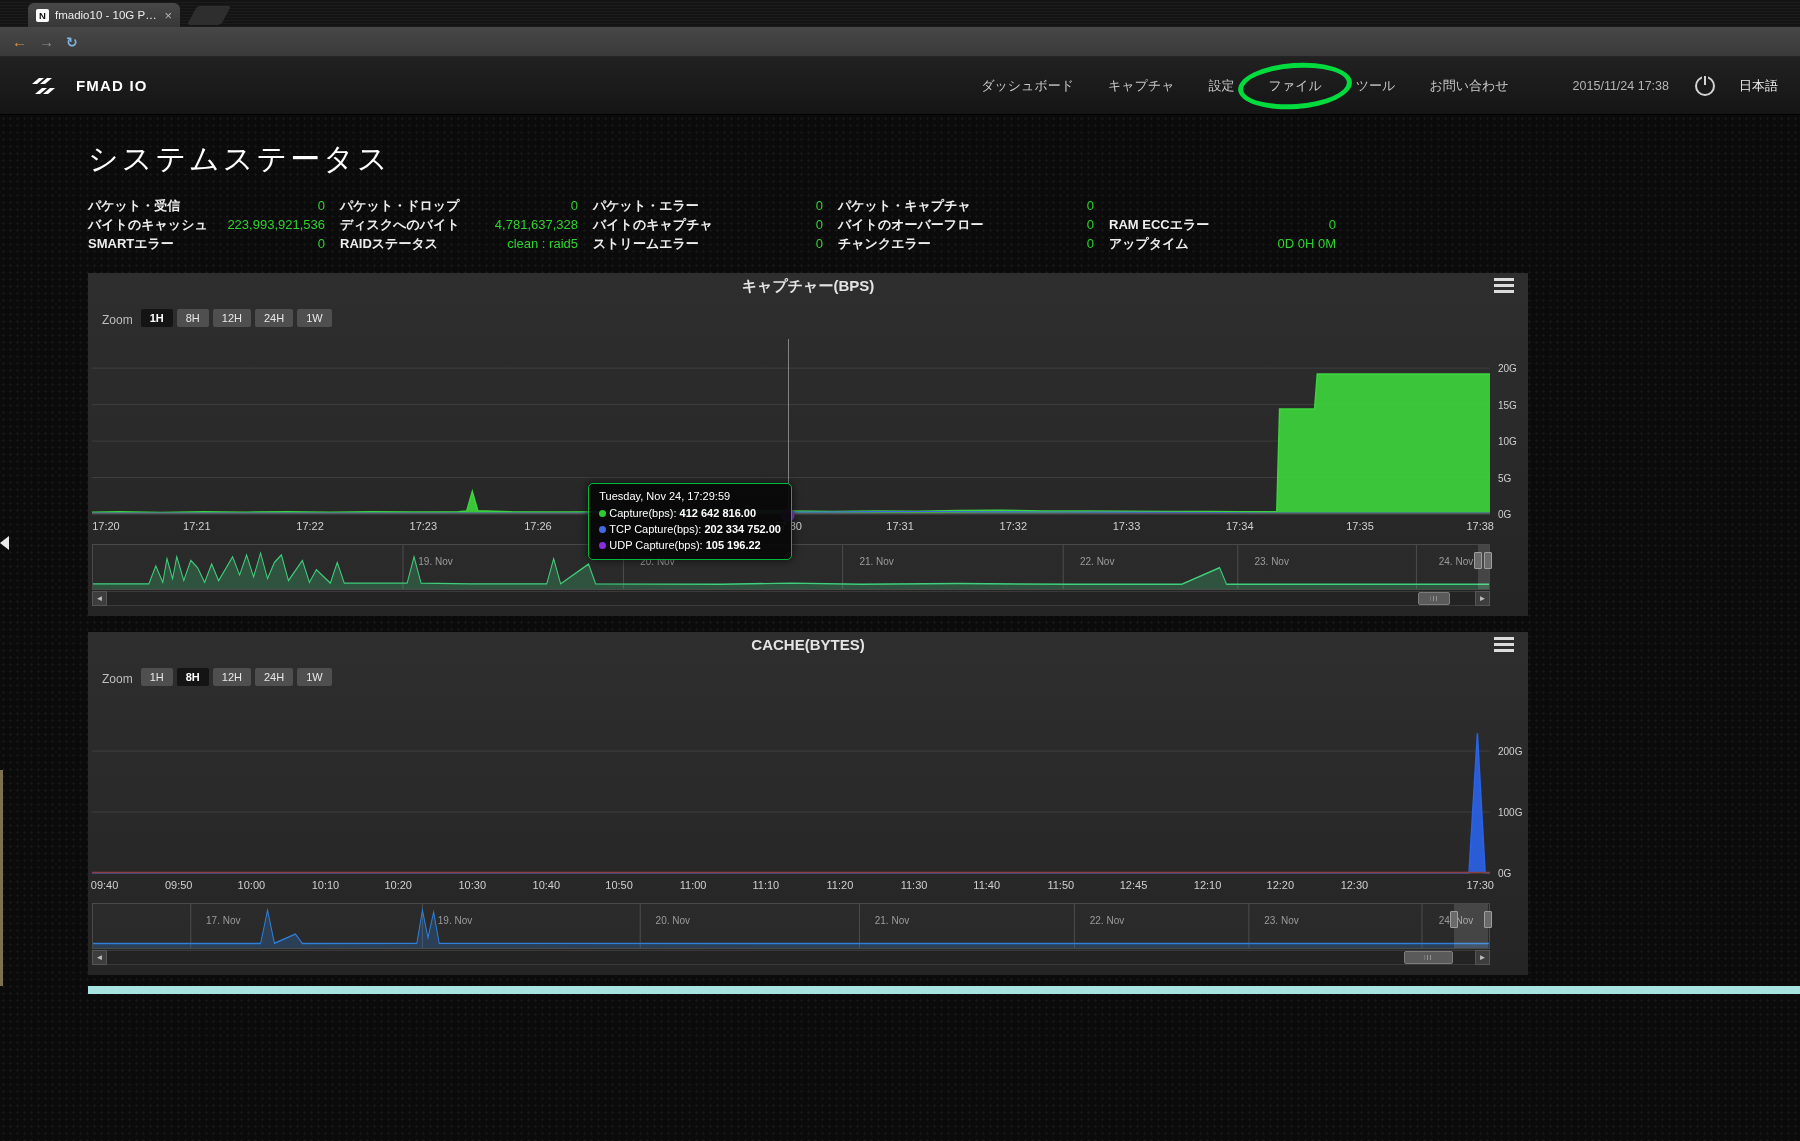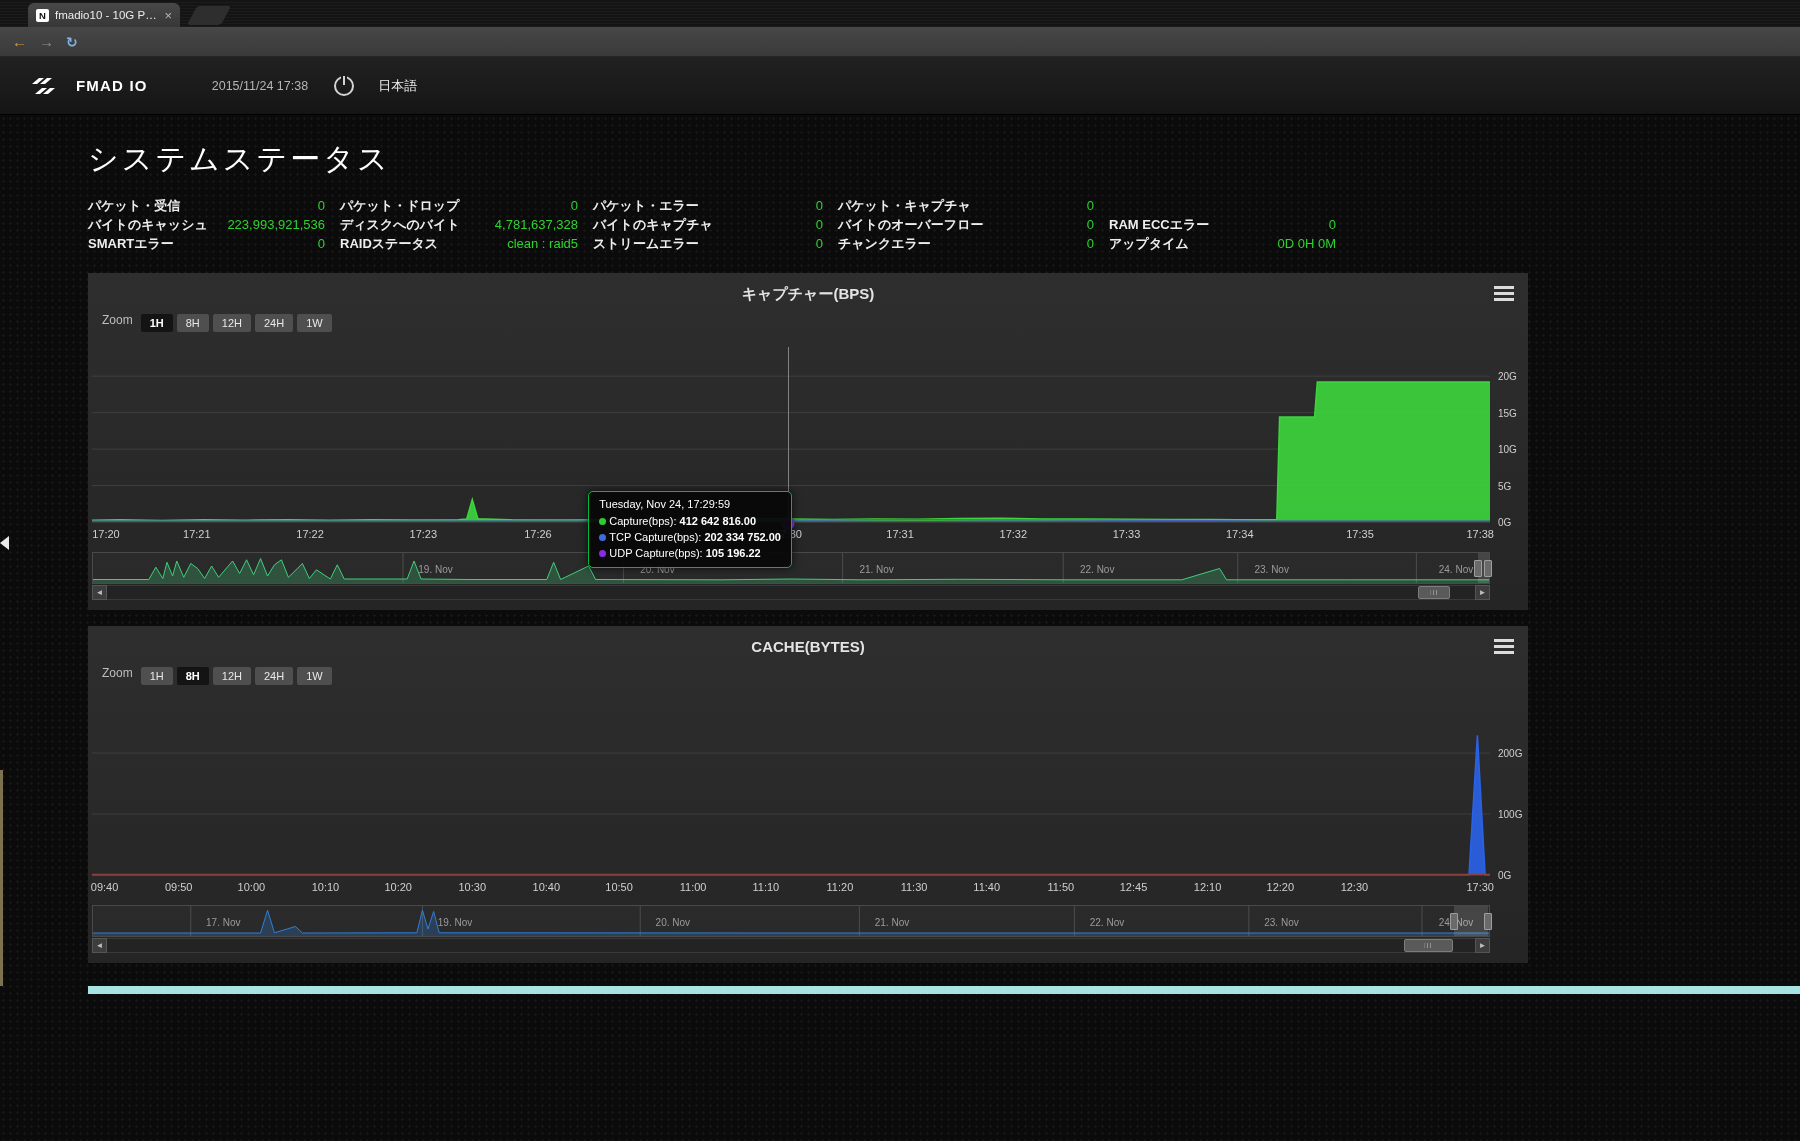--- a/index.html
+++ b/index.html
@@ -49,46 +49,46 @@
     background-image: radial-gradient(circle, rgba(255,255,255,.05) 1px, transparent 1.3px);
     background-size:7px 7px; }
   h1.page-title { font-size:30px; font-weight:500; color:#fff; letter-spacing:3px; margin:0; padding-top:24px; }
   .stats { display:grid; grid-template-columns:237px 238px 230px 256px 227px; column-gap:15px;
     margin-top:16px; font-size:13px; line-height:19px; }
   .stat { display:flex; justify-content:space-between; }
   .stat .lbl { color:#ededed; font-weight:600; }
   .stat .val { color:#2fd32f; }
   
   .panel { width:1440px; margin-top:20px; background:linear-gradient(#2e2e2f,#252526);
-    padding:8px 0 10px; position:relative; }
+    padding:0 0 10px; position:relative; }
   .panel + .panel { margin-top:16px; }
   .panel-head { position:relative; height:26px; }
   .panel-title { text-align:center; font-size:15px; color:#e4e4e4; font-weight:600; padding-top:4px; }
   .hamburger { position:absolute; right:14px; top:5px; width:20px; cursor:pointer; }
   .hamburger span { display:block; height:3px; background:#dcdcdc; margin-bottom:3px; }
-  .zoom-row { display:flex; align-items:flex-start; padding:6px 0 0 14px; height:28px; }
+  .zoom-row { display:flex; align-items:flex-end; padding:6px 0 0 14px; height:28px; }
   .zoom-label { color:#bdbdbd; font-size:12px; margin-right:8px; }
   .zoom-btn { background:#4f4f4f; color:#e8e8e8; border:0; font:11px "Liberation Sans",sans-serif;
     padding:3px 9px; border-radius:2px; margin-right:4px; cursor:pointer; }
   .zoom-btn.sel { background:#141414; color:#fff; font-weight:700; }
   .plot { position:relative; height:175px; margin:12px 38px 0 4px; }
   .plot svg { position:absolute; inset:0; width:100%; height:100%; overflow:visible; }
   .ytick { position:absolute; left:calc(100% + 8px); transform:translateY(-50%); font-size:10px; color:#cfcfcf; white-space:nowrap; }
   .xticks { position:relative; height:22px; margin:0 38px 0 4px; }
   .xticks span { position:absolute; top:6px; transform:translateX(-50%); font-size:11px; color:#cfcfcf; white-space:nowrap; }
   .crosshair { position:absolute; top:0; bottom:0; width:1px; background:#a0a0a0; opacity:.75; }
   .marker { position:absolute; bottom:-8px; width:13px; height:13px; border-radius:50%;
     border:3px solid #7d3fd1; background:rgba(125,63,209,.4); transform:translateX(-50%); z-index:4; }
   .tooltip { position:absolute; z-index:6; background:rgba(8,8,8,.93); border:1px solid #00b93c;
     border-radius:5px; padding:6px 10px; font-size:11px; color:#fff; white-space:nowrap;
     box-shadow:0 0 8px rgba(0,0,0,.7); }
   .tt-head { margin-bottom:3px; }
   .tt-row { line-height:16px; }
   .dot { display:inline-block; width:7px; height:7px; border-radius:50%; margin-right:3px; }
-  .navigator { position:relative; height:32px; margin:8px 38px 0 4px; border:1px solid #4a4a4a;
+  .navigator { position:relative; height:46px; margin:8px 38px 0 4px; border:1px solid #4a4a4a;
     background:rgba(255,255,255,.02); cursor:pointer; }
   .navigator svg { position:absolute; inset:0; width:100%; height:100%; }
   .nav-date { position:absolute; top:11px; font-size:10px; color:#9b9b9b; white-space:nowrap; }
   .nav-handle { position:absolute; top:7px; width:8px; height:17px; background:#6a6a6a;
     border:1px solid #9e9e9e; border-radius:1px; z-index:3; cursor:ew-resize; }
   .nav-mask { position:absolute; top:0; bottom:0; background:rgba(255,255,255,.13); }
   .scrollbar { display:flex; height:15px; margin:1px 38px 0 4px; }
   .sb-btn { width:15px; background:#3d3d3d; border:1px solid #555; color:#bdbdbd; font-size:8px;
     display:flex; align-items:center; justify-content:center; cursor:pointer; }
   .sb-track { flex:1; position:relative; background:#232323; border-top:1px solid #3a3a3a; border-bottom:1px solid #3a3a3a; }
@@ -122,20 +122,41 @@
   <div class="brand">
     <svg width="36" height="22" viewBox="0 0 36 22">
       <g fill="#ffffff">
         <polygon points="2,9 9,3 14,3 7,9"></polygon>
         <polygon points="10,9 17,3 22,3 15,9"></polygon>
         <polygon points="5,19 12,13 17,13 10,19"></polygon>
         <polygon points="13,19 20,13 25,13 18,19"></polygon>
       </g>
     </svg>
     <span>FMAD IO</span>
+  </div>
+  <div class="main-nav">
+    <div class="nav-item">
+      <span>ダッシュボード</span>
+    </div>
+    <div class="nav-item">
+      <span>キャプチャ</span>
+    </div>
+    <div class="nav-item">
+      <span>設定</span>
+    </div>
+    <div class="nav-item">
+      <span>ファイル</span>
+      <div class="annotation"></div>
+    </div>
+    <div class="nav-item">
+      <span>ツール</span>
+    </div>
+    <div class="nav-item">
+      <span>お問い合わせ</span>
+    </div>
   </div>
   <div class="timestamp">2015/11/24 17:38</div>
   <div class="power">
       <i></i>
       <b></b>
     </div>
   <div class="lang">日本語</div>
 </div>
 
 <div class="content">

